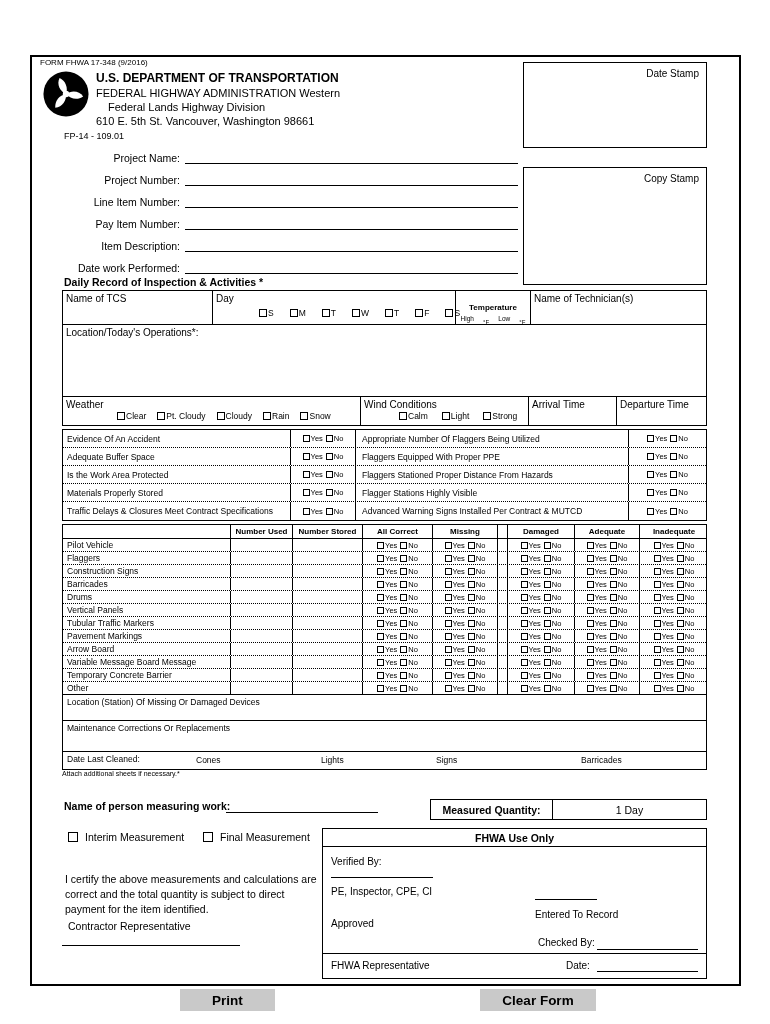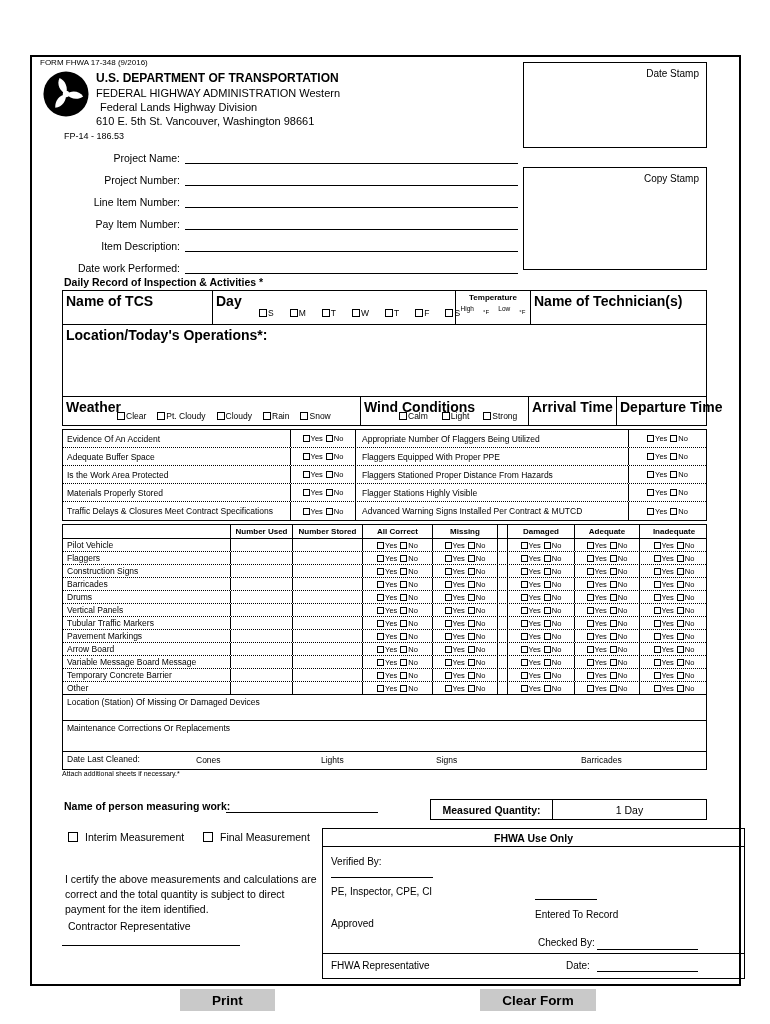--- a/index.html
+++ b/index.html
@@ -3,43 +3,43 @@
 <meta charset="utf-8">
 <style>
   *{margin:0;padding:0;box-sizing:border-box}
   html,body{width:770px;height:1024px;background:#fff}
   body{font-family:"Liberation Sans",sans-serif;color:#000;position:relative;overflow:hidden}
   .page-border{position:absolute;left:30px;top:55px;width:711px;height:931px;border:2px solid #000;pointer-events:none}
   .form-number{position:absolute;left:40px;top:58px;font-size:8px}
   .logo{position:absolute;left:43px;top:71px;width:46px;height:46px}
   .hdr1{position:absolute;left:96px;top:71px;font-size:12px;font-weight:bold}
   .hdr2{position:absolute;left:96px;top:87px;font-size:11px}
-  .hdr3{position:absolute;left:100px;top:101px;font-size:11px}
+  .hdr3{position:absolute;left:108px;top:101px;font-size:11px}
   .hdr4{position:absolute;left:96px;top:115px;font-size:11px}
   .fpcode{position:absolute;left:64px;top:131px;font-size:9px}
   .stamp{position:absolute;left:523px;width:184px;border:1.5px solid #000}
   .stamp-label{position:absolute;right:7px;top:5px;font-size:10px}
   .field-row{position:absolute;left:38px;width:480px;height:14px;display:flex;align-items:flex-end}
   .flabel{width:142px;text-align:right;font-size:10.5px;flex-shrink:0;white-space:nowrap}
   .fline{flex:1;border-bottom:1px solid #000;margin-left:5px;height:13px}
   .section-title{position:absolute;left:64px;top:276px;font-size:10.5px;font-weight:bold}
   
   .t1{position:absolute;left:62px;top:290px;width:645px;border:1px solid #000}
   .t1row{display:flex;border-bottom:1px solid #000}
   .t1row:last-child{border-bottom:none}
   .cell{border-right:1px solid #000;position:relative;flex-shrink:0}
   .cell.last{border-right:none;flex:1}
-  .blabel{font-size:14px;font-weight:bold;position:absolute;left:3px;top:2px;white-space:nowrap}
+  .blabel{font-size:10px;font-weight:normal;position:absolute;left:3px;top:2px;white-space:nowrap}
   .day-checkboxes{position:absolute;left:46px;top:17px;display:flex;gap:12px}
   .weather-opts{position:absolute;left:54px;top:14px;display:flex;gap:7px}
   .wind-opts{position:absolute;left:38px;top:14px;display:flex;gap:10px}
   .opt{display:inline-flex;align-items:center;white-space:nowrap}
   .cb{display:inline-block;width:8px;height:8px;border:1px solid #000;background:#fff;flex-shrink:0}
   .cbl{font-size:8.5px;margin:0 4px 0 1px}
-  .tlabel{font-size:8px;font-weight:bold;text-align:center;margin-top:2px}
+  .tlabel{font-size:8px;font-weight:bold;text-align:center;margin-top:12px}
   .trow{display:flex;justify-content:space-around;margin-top:3px;align-items:flex-start}
   .hl{font-size:6.5px}
   .degf{font-size:6px;position:relative;top:4px}
   
   .qt{position:absolute;left:62px;top:429px;width:645px;border:1px solid #000}
   .qrow{display:flex;height:18px;border-bottom:1px dotted #000}
   .qrow:last-child{border-bottom:none}
   .qcell{height:100%;display:flex;align-items:center;flex-shrink:0}
   .ql{width:228px;border-right:1px solid #000;padding-left:4px;font-size:8.5px}
   .yn1{width:65px;border-right:1px solid #000;justify-content:center}
@@ -79,21 +79,21 @@
   .measure-line{position:absolute;left:226px;top:800px;width:152px;height:13px;border-bottom:1px solid #000}
   .mq-box{position:absolute;left:430px;top:799px;width:277px;height:21px;border:1.5px solid #000;display:flex}
   .mq-label{width:122px;border-right:1.5px solid #000;font-weight:bold;font-size:10.5px;display:flex;align-items:center;justify-content:center;white-space:nowrap}
   .mq-value{flex:1;display:flex;align-items:center;justify-content:center;font-size:10.5px}
   .meas-group{position:absolute;top:831px;display:flex;align-items:center;font-size:10.5px}
   .bigcb{width:10px;height:10px;border:1px solid #000;margin-right:7px;flex-shrink:0;background:#fff}
   .certify{position:absolute;left:65px;top:872px;width:262px;font-size:10.5px;line-height:15px}
   .sig-line{position:absolute;left:62px;top:932px;width:178px;height:14px;border-bottom:1px solid #000}
   .contractor{position:absolute;left:68px;top:920px;font-size:10.5px}
   
-  .fhwa{position:absolute;left:322px;top:828px;width:423px;height:151px;border:1.5px solid #000}
+  .fhwa{position:absolute;left:322px;top:828px;width:385px;height:151px;border:1.5px solid #000}
   .fhwa-title{height:18px;border-bottom:1.5px solid #000;display:flex;align-items:center;justify-content:center;font-weight:bold;font-size:10.5px}
   .fx{position:absolute;font-size:10px;white-space:nowrap}
   .fline2{position:absolute;border-bottom:1px solid #000;height:1px}
   .fhwa-divider{position:absolute;left:0;width:100%;border-bottom:1px solid #000;height:1px}
   
   .btn{position:absolute;top:989px;height:22px;background:#c9c9c9;display:flex;align-items:center;justify-content:center;font-weight:bold;font-size:13.5px;cursor:pointer}
   .btn-print{left:180px;width:95px}
   .btn-clear{left:480px;width:116px}
 </style>
 </head>
@@ -112,26 +112,26 @@
       <path d="M50 50 C 37 44 29 29 36 15 C 49 21 55 36 50 50 Z" transform="rotate(240 50 50)"></path>
     </g>
     <circle cx="50" cy="50" r="7" fill="#fff"></circle>
   </svg>
 </div>
 
 <div class="hdr1" data-name="department-title">U.S. DEPARTMENT OF TRANSPORTATION</div>
 <div class="hdr2" data-name="administration-title">FEDERAL HIGHWAY ADMINISTRATION Western</div>
 <div class="hdr3" data-name="division-title">Federal Lands Highway Division</div>
 <div class="hdr4" data-name="address-line">610 E. 5th St. Vancouver, Washington 98661</div>
-<div class="fpcode" data-name="form-code">FP-14 -  186.53</div>
+<div class="fpcode" data-name="form-code">FP-14 -  109.01</div>
 
 <div class="stamp" style="top:62px;height:86px" data-name="date-stamp-box">
   <span class="stamp-label" data-name="date-stamp-label">Date Stamp</span>
 </div>
-<div class="stamp" style="top:167px;height:103px" data-name="copy-stamp-box">
+<div class="stamp" style="top:167px;height:118px" data-name="copy-stamp-box">
   <span class="stamp-label" data-name="copy-stamp-label">Copy Stamp</span>
 </div>
 
 <div class="field-row" style="top:150px" data-name="project-name-row">
   <span class="flabel" data-name="project-name-label">Project Name:</span>
   <span class="fline" data-name="project-name-input"></span>
 </div>
 <div class="field-row" style="top:172px" data-name="project-number-row">
   <span class="flabel" data-name="project-number-label">Project Number:</span>
   <span class="fline" data-name="project-number-input"></span>

